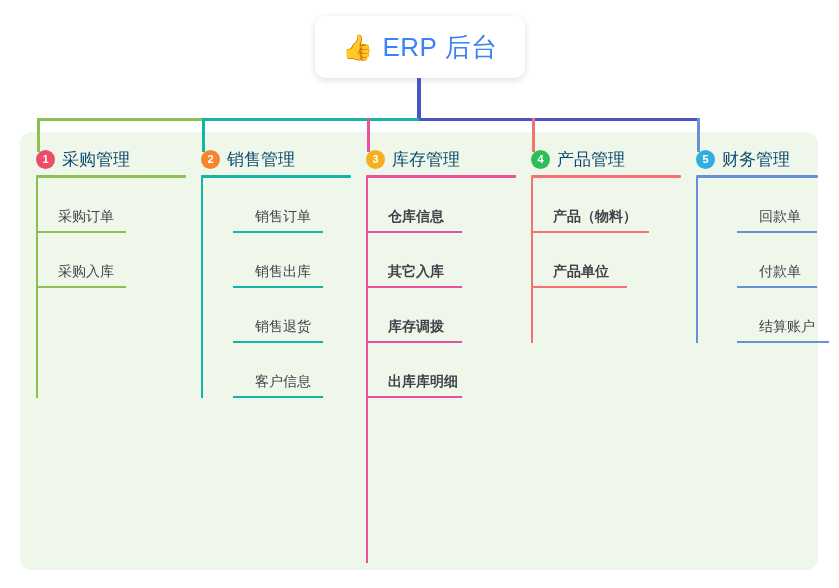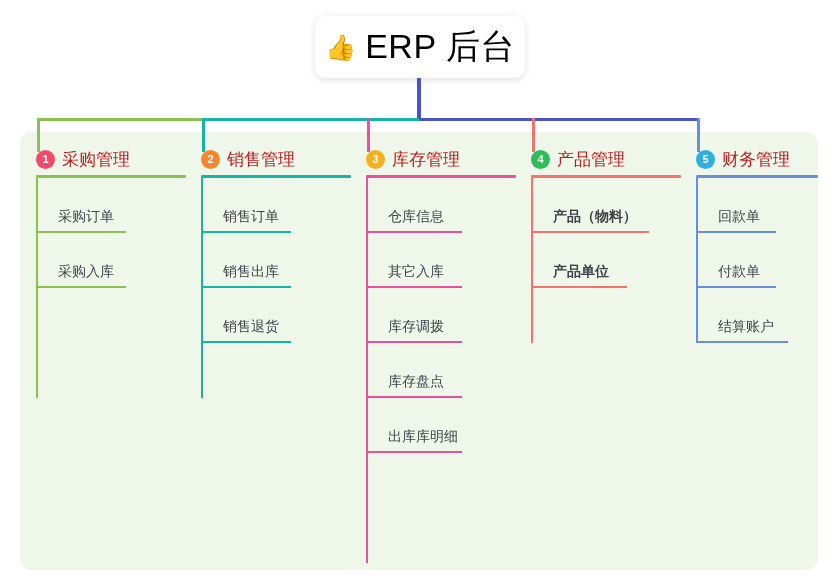--- a/index.html
+++ b/index.html
@@ -15,41 +15,41 @@
   
   .root-box{
     position:absolute;left:315px;top:16px;width:210px;height:62px;
     background:#ffffff;border-radius:10px;
     box-shadow:0 2px 7px rgba(0,0,0,.13);
     display:flex;align-items:center;justify-content:center;
     box-sizing:border-box;
   }
   .root-emoji{font-size:25px;line-height:1;margin-right:9px;
     font-family:"DejaVu Sans",sans-serif;}
-  .root-title{font-size:34px;color:#000000;letter-spacing:.5px;white-space:nowrap;}
+  .root-title{font-size:26px;color:#3b82f6;letter-spacing:.5px;white-space:nowrap;}
 
   
   .seg{position:absolute;}
 
   
   .panel{
     position:absolute;left:20px;top:132px;width:798px;height:438px;
     background:#eef7ea;border-radius:12px;
   }
 
   
   .col{position:absolute;top:140px;}
   .col-head{position:relative;height:38px;display:flex;align-items:center;}
   .badge{
     width:19px;height:19px;border-radius:50%;
     display:inline-flex;align-items:center;justify-content:center;
     color:#ffffff;font-size:11px;line-height:1;font-weight:bold;
     margin-right:7px;flex:none;
   }
-  .cat-label{font-size:17px;color:#b91c1c;white-space:nowrap;}
+  .cat-label{font-size:17px;color:#0c4a6e;white-space:nowrap;}
   .head-rule{position:absolute;left:0;bottom:0;height:3px;border-radius:1px;}
 
   .leaves{position:relative;}
   .spine{position:absolute;left:0;top:0;width:2px;}
   .leaf{position:relative;height:55px;}
   .leaf-text{
     position:absolute;left:22px;bottom:7px;
     font-size:14px;color:#41434a;white-space:nowrap;
   }
   .leaf-rule{position:absolute;left:0;bottom:0;height:2px;}
@@ -96,58 +96,58 @@
             <div class="leaf-rule" style="width: 90px; background: rgb(140, 193, 82);"></div>
           </div>
         </div>
       </div>
       <div class="col" style="left: 201px; width: 150px;">
         <div class="col-head">
           <span class="badge" style="background: rgb(245, 134, 46);">2</span>
           <span class="cat-label">销售管理</span>
           <div class="head-rule" style="width: 150px; background: rgb(21, 181, 166);"></div>
         </div>
-        <div class="leaves" style="height: 220px;">
+        <div class="leaves" style="height: 220px; padding-left: 32px;">
           <div class="spine" style="height: 220px; background: rgb(21, 181, 166);"></div>
           <div class="leaf">
             <div class="leaf-text">销售订单</div>
             <div class="leaf-rule" style="width: 90px; background: rgb(21, 181, 166);"></div>
           </div>
           <div class="leaf">
             <div class="leaf-text">销售出库</div>
             <div class="leaf-rule" style="width: 90px; background: rgb(21, 181, 166);"></div>
           </div>
           <div class="leaf">
             <div class="leaf-text">销售退货</div>
             <div class="leaf-rule" style="width: 90px; background: rgb(21, 181, 166);"></div>
           </div>
+          <div class="leaf">
+            <div class="leaf-text">客户信息</div>
+            <div class="leaf-rule" style="width: 90px; background: rgb(21, 181, 166);"></div>
+          </div>
         </div>
       </div>
       <div class="col" style="left: 366px; width: 150px;">
         <div class="col-head">
           <span class="badge" style="background: rgb(245, 176, 32);">3</span>
           <span class="cat-label">库存管理</span>
           <div class="head-rule" style="width: 150px; background: rgb(232, 81, 156);"></div>
         </div>
-        <div class="leaves" style="height: 385px;">
+        <div class="leaves" style="height: 385px; font-weight: bold;">
           <div class="spine" style="height: 385px; background: rgb(232, 81, 156);"></div>
           <div class="leaf">
             <div class="leaf-text">仓库信息</div>
             <div class="leaf-rule" style="width: 96px; background: rgb(232, 81, 156);"></div>
           </div>
           <div class="leaf">
             <div class="leaf-text">其它入库</div>
             <div class="leaf-rule" style="width: 96px; background: rgb(232, 81, 156);"></div>
           </div>
           <div class="leaf">
             <div class="leaf-text">库存调拨</div>
-            <div class="leaf-rule" style="width: 96px; background: rgb(232, 81, 156);"></div>
-          </div>
-          <div class="leaf">
-            <div class="leaf-text">库存盘点</div>
             <div class="leaf-rule" style="width: 96px; background: rgb(232, 81, 156);"></div>
           </div>
           <div class="leaf">
             <div class="leaf-text">出库库明细</div>
             <div class="leaf-rule" style="width: 96px; background: rgb(232, 81, 156);"></div>
           </div>
         </div>
       </div>
       <div class="col" style="left: 531px; width: 150px;">
         <div class="col-head">
@@ -166,21 +166,21 @@
             <div class="leaf-rule" style="width: 96px; background: rgb(244, 115, 110);"></div>
           </div>
         </div>
       </div>
       <div class="col" style="left: 696px; width: 122px;">
         <div class="col-head">
           <span class="badge" style="background: rgb(49, 174, 224);">5</span>
           <span class="cat-label">财务管理</span>
           <div class="head-rule" style="width: 122px; background: rgb(106, 143, 216);"></div>
         </div>
-        <div class="leaves" style="height: 165px;">
+        <div class="leaves" style="height: 165px; padding-left: 41px;">
           <div class="spine" style="height: 165px; background: rgb(106, 143, 216);"></div>
           <div class="leaf">
             <div class="leaf-text">回款单</div>
             <div class="leaf-rule" style="width: 80px; background: rgb(106, 143, 216);"></div>
           </div>
           <div class="leaf">
             <div class="leaf-text">付款单</div>
             <div class="leaf-rule" style="width: 80px; background: rgb(106, 143, 216);"></div>
           </div>
           <div class="leaf">

